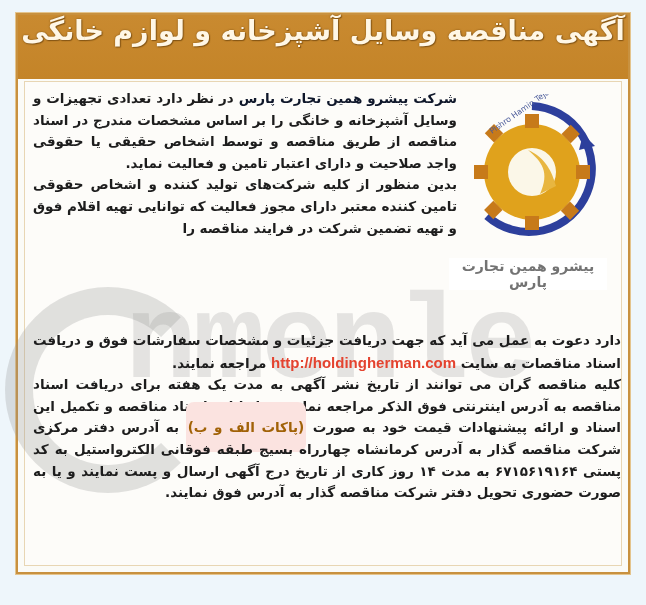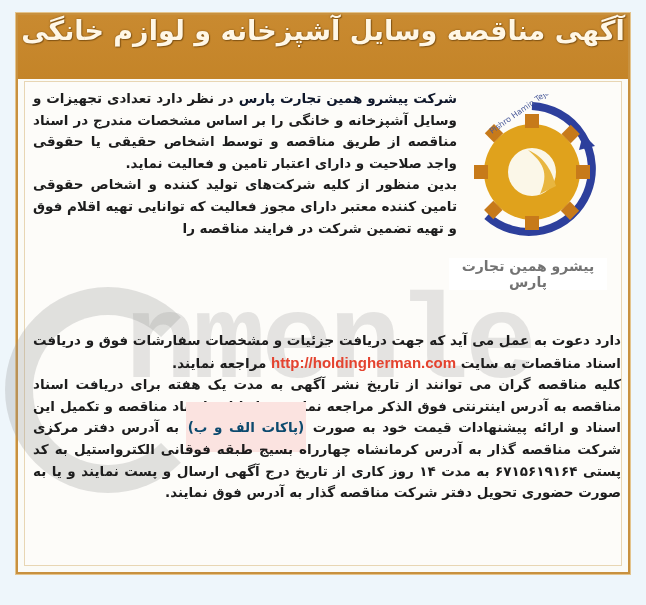--- a/index.html
+++ b/index.html
@@ -56,21 +56,21 @@
   }
   .text-block {
     position:absolute; direction:rtl; text-align:justify;
     color:#1d1d1d; font-size:13.5px; line-height:21.6px; font-weight:bold;
     font-family:"DejaVu Sans", sans-serif;
   }
   .text-narrow { left:8px; top:6px; width:424px; }
   .text-wide { left:8px; top:248px; width:588px; }
   .red { color:#0f172a; }
   .link { color:#e4432f; font-family:"Liberation Sans", sans-serif; font-weight:bold; font-size:15px; direction:ltr; unicode-bidi:embed; }
-  .highlight { color:#0c4a6e; background:#fbe3e0; padding:17px 2px; }
+  .highlight { color:#a16207; background:#fbe3e0; padding:17px 2px;border-radius:8px; }
   p { margin:0; }
 </style>
 </head>
 <body>
 
 <div class="ad">
 
   <div class="ad-header">
     <div class="ad-title">آگهی مناقصه وسایل آشپزخانه و لوازم خانگی</div>
   </div>

